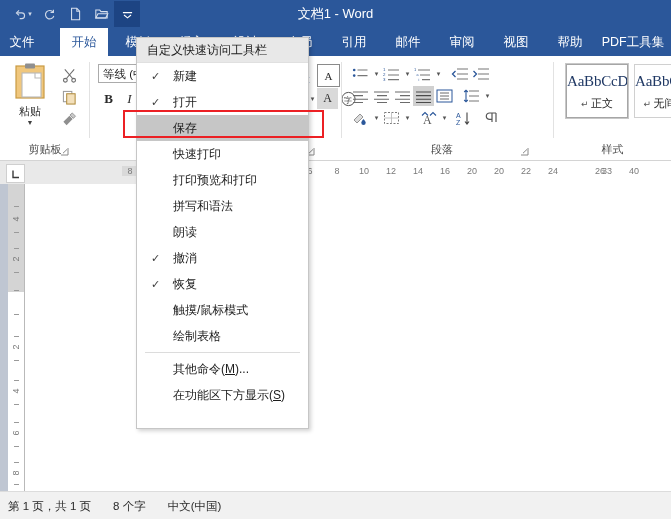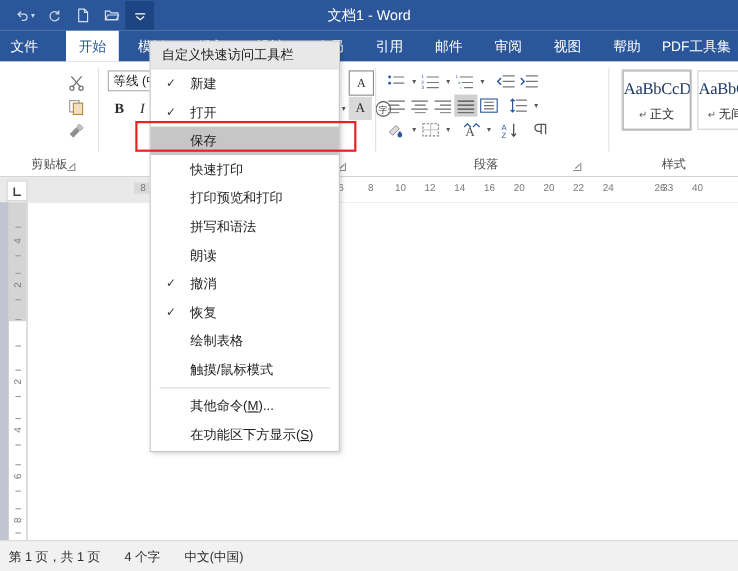--- a/index.html
+++ b/index.html
@@ -147,21 +147,21 @@
   .status span{font-size:11.5px;color:#2b2b2b;white-space:nowrap;}
   .st1{margin-left:8px;}
   .st2{margin-left:22px;}
   .st3{margin-left:22px;}
 
   
   .menu{
     position:absolute;left:136px;top:37px;width:171px;
     background:#ffffff;border:1px solid #c6c6c6;
     box-shadow:2px 2px 4px rgba(0,0,0,.18);
-    z-index:40;padding-bottom:2px;
+    z-index:40;padding-bottom:20px;
   }
   .menu-head{
     height:24px;line-height:24px;background:#e8e8e8;padding-left:10px;
     font-size:12px;color:#1c1c1c;border-bottom:1px solid #e0e0e0;
   }
   .mi{
     position:relative;height:26px;line-height:26px;font-size:12px;color:#1c1c1c;
     padding-left:36px;white-space:nowrap;
   }
   .mi.hl{background:#c6c6c6;}
@@ -232,20 +232,30 @@
     <div class="tab" style="left:384px;width:48px">邮件</div>
     <div class="tab" style="left:438px;width:48px">审阅</div>
     <div class="tab" style="left:492px;width:48px">视图</div>
     <div class="tab" style="left:546px;width:48px">帮助</div>
     <div class="tab" style="left:598px;width:70px">PDF工具集</div>
   </div>
 
   <div class="ribbon">
 
     <div class="grp" style="left:0;width:90px">
+      <div class="paste">
+        <svg width="34" height="38" viewBox="0 0 34 38">
+          <rect x="3" y="4" width="28" height="32" fill="#f0c77d" stroke="#c99a43" stroke-width="1.2"></rect>
+          <rect x="12" y="1.5" width="10" height="5" rx="1" fill="#8f8f8f"></rect>
+          <rect x="9" y="11" width="19" height="24" fill="#ffffff" stroke="#b9b9b9" stroke-width="1.1"></rect>
+          <path d="M22 11v5h6" fill="none" stroke="#b9b9b9" stroke-width="1.1"></path>
+        </svg>
+        <div class="lbl">粘贴</div>
+        <div class="arw">▼</div>
+      </div>
       <div class="clipmini">
         <div>
           <svg width="15" height="15" viewBox="0 0 16 16">
               <path d="M3 1.5 12 12M13 1.5 4 12" stroke="#6f6f6f" stroke-width="1.2" fill="none"></path>
               <circle cx="3.6" cy="13" r="2" fill="none" stroke="#6f6f6f" stroke-width="1.2"></circle>
               <circle cx="12.4" cy="13" r="2" fill="none" stroke="#6f6f6f" stroke-width="1.2"></circle>
             </svg>
         </div>
         <div>
           <svg width="15" height="15" viewBox="0 0 16 16">
@@ -571,21 +581,21 @@
     <div class="vr-tick" style="top:238px"></div>
     <div class="vr-num" style="top:244px">6</div>
     <div class="vr-tick" style="top:262px"></div>
     <div class="vr-tick" style="top:278px"></div>
     <div class="vr-num" style="top:284px">8</div>
     <div class="vr-tick" style="top:300px"></div>
   </div>
 
   <div class="status">
     <span class="st1">第 1 页，共 1 页</span>
-    <span class="st2">4 个字</span>
+    <span class="st2">8 个字</span>
     <span class="st3">中文(中国)</span>
   </div>
 
   <div class="menu">
     <div class="menu-head">自定义快速访问工具栏</div>
 
     <div class="mi">
       <span class="ck">✓</span>
       <span>新建</span>
     </div>
@@ -610,25 +620,25 @@
     </div>
     <div class="mi">
       <span class="ck">✓</span>
       <span>撤消</span>
     </div>
     <div class="mi">
       <span class="ck">✓</span>
       <span>恢复</span>
     </div>
     <div class="mi">
+      <span>触摸/鼠标模式</span>
+    </div>
+    <div class="mi">
       <span>绘制表格</span>
     </div>
-    <div class="mi">
-      <span>触摸/鼠标模式</span>
-    </div>
     <div class="msep"></div>
     <div class="mi">
       <span>其他命令(<span class="uk">M</span>)...</span>
     </div>
     <div class="mi">
       <span>在功能区下方显示(<span class="uk">S</span>)</span>
     </div>
   </div>
 
   <div class="redbox" style="border-color: rgb(236, 32, 36);"></div>

